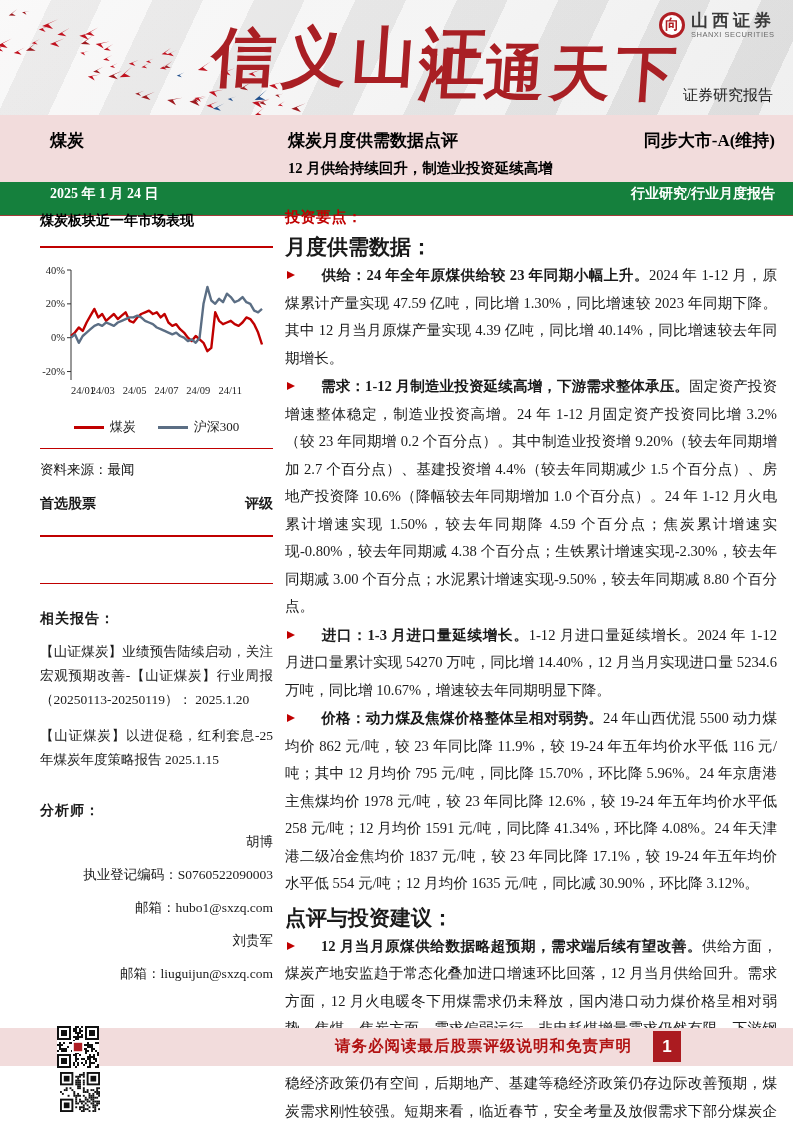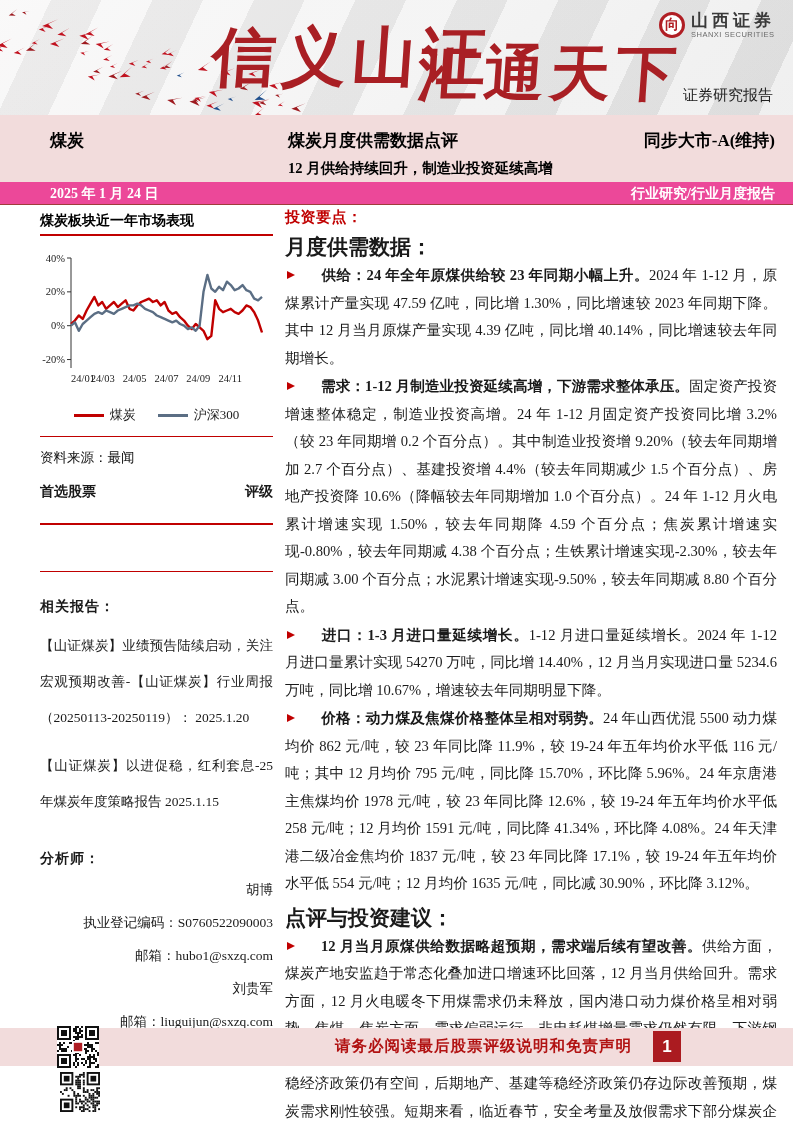--- a/index.html
+++ b/index.html
@@ -35,43 +35,43 @@
     font-family:"Liberation Sans",sans-serif;margin-left:32px; }
 
   
   #title-band { position:absolute; left:0; top:115px; width:793px; height:67px; background:#f2dcdc; }
   #sector { position:absolute; left:50px; top:14px; font-size:17px; font-weight:bold; color:#000; }
   #doc-title { position:absolute; left:288px; top:14px; font-size:17px; font-weight:bold; color:#000; }
   #rating { position:absolute; right:18px; top:14px; font-size:17px; font-weight:bold; color:#000; }
   #subtitle { position:absolute; left:288px; top:44px; font-size:14.5px; font-weight:bold; color:#000; }
 
   
-  #date-bar { position:absolute; left:0; top:182px; width:793px; height:23px; background:#ec4899;
+  #date-bar { position:absolute; left:0; top:182px; width:793px; height:34px; background:#15803d;
     border-bottom:1px solid #a03c3a; }
   #date-bar .dtxt { position:absolute; top:3px; color:#fff; font-size:14px; font-weight:bold; }
   #date-left { left:50px; }
   #date-right { right:18px; }
 
   
   #sidebar { position:absolute; left:40px; top:212px; width:233px; font-size:13.5px; }
-  #chart-title { font-size:14px; font-weight:bold; color:#000; padding-bottom:4px;
+  #chart-title { font-size:14px; font-weight:bold; color:#000; padding-bottom:16px;
     border-bottom:2.5px solid #c00000; font-family:"Liberation Sans",sans-serif; }
   #chart-wrap { margin-top:14px; }
   #chart-legend { display:flex; justify-content:center; gap:22px; margin-top:2px;
     font-size:13px; }
   .legend-item { display:flex; align-items:center; gap:6px; }
   .legend-line { display:inline-block; width:30px; height:3px; }
   .side-rule { border-top:1.8px solid #c00000; margin-top:12px; }
   #source { margin-top:12px; font-size:13.5px; color:#111; }
   #stocks-row { display:flex; justify-content:space-between; margin-top:16px; font-weight:bold;
     font-size:14px; padding-bottom:22px; border-bottom:2px solid #c00000;
     font-family:"Liberation Sans",sans-serif; }
   #rule-2 { margin-top:46px; }
   #related-header { margin-top:26px; font-weight:bold; font-size:14px; letter-spacing:1px; }
-  .related-item { margin-top:12px; line-height:36px; font-size:13.5px; text-align:justify; }
+  .related-item { margin-top:12px; line-height:24px; font-size:13.5px; text-align:justify; }
   #analysts-header { margin-top:30px; font-weight:bold; font-size:14px; letter-spacing:1px; }
   .analyst-line { margin-top:11px; line-height:22px; font-size:13.5px;text-align:right; }
 
   
   #main { position:absolute; left:285px; top:208px; width:492px; }
   .sec-head { font-size:15px; font-weight:bold; letter-spacing:0.5px; }
   .red { color:#c00000; }
   .sub-head { font-size:21px; font-weight:bold; margin-top:6px; }
   .bullet { font-size:14.6px; line-height:27.5px; text-align:justify; margin-top:1px; }
   .bullet .marker { display:inline-block; width:0; height:0;

